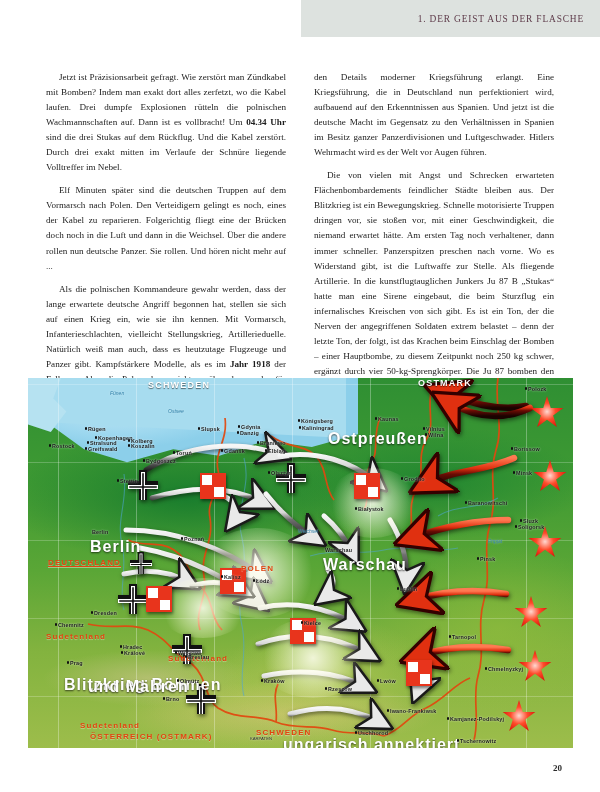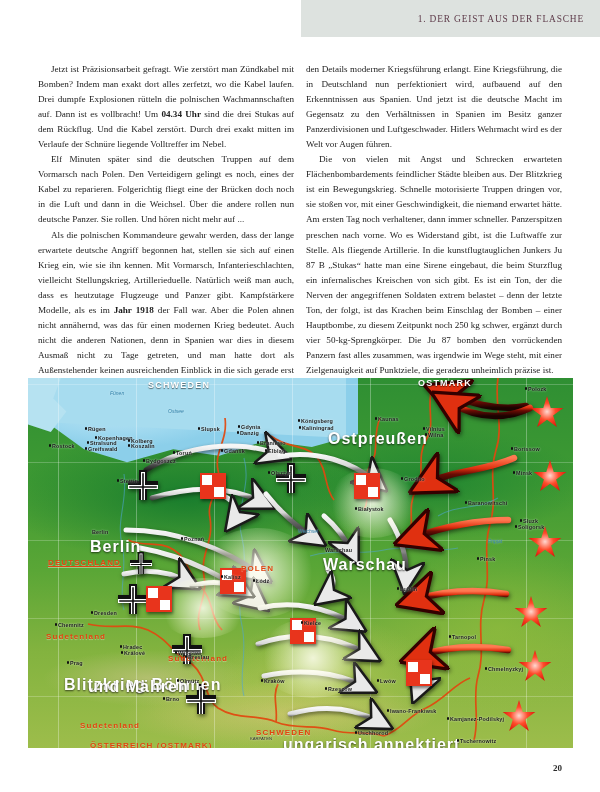--- a/index.html
+++ b/index.html
@@ -43,21 +43,21 @@
   }
   .col {
     width: 256px;
     font-size: 9.15px;
     line-height: 15.05px;
     text-align: justify;
     text-justify: inter-word;
     hyphens: manual;
     color: #1c1c1c;
   }
-  .col p { margin: 0; }
+  .col p { margin: 8px; }
   .col p.indent { text-indent: 13px; }
   .col p.noindent { text-indent: 0; }
   .col b { font-weight: bold; }
 
   
   .map-figure {
     position: absolute;
     left: 28px; top: 378px;
     width: 545px; height: 370px;
     overflow: hidden;
@@ -354,21 +354,21 @@
       <div class="mlabel bigcity" style="left: 300px; top: 52px;">Ostpreußen</div>
       <div class="mlabel country-red" style="left: 20px; top: 180px; text-decoration: underline;">DEUTSCHLAND</div>
       <div class="mlabel country-red" style="left: 213px; top: 186px;">POLEN</div>
       <div class="mlabel country-red" style="left: 228px; top: 350px;">SCHWEDEN</div>
       <div class="mlabel town" style="left: 222px; top: 358px;">KARPATEN</div>
       <div class="mlabel country-red" style="left: 18px; top: 254px;">Sudetenland</div>
       <div class="mlabel country-red" style="left: 140px; top: 276px;">Sudetenland</div>
       <div class="mlabel country-red" style="left: 52px; top: 343px;">Sudetenland</div>
       <div class="mlabel bigcity" style="left: 36px; top: 298px;">Blitzkrieg Böhmen</div>
       <div class="mlabel bigcity" style="left: 60px; top: 300px;">und Mähren</div>
-      <div class="mlabel country-red" style="left: 62px; top: 354px; margin-top: 9px;">ÖSTERREICH (OSTMARK)</div>
+      <div class="mlabel country-red" style="left: 62px; top: 354px;">ÖSTERREICH (OSTMARK)</div>
       <div class="mlabel bigcity" style="left: 255px; top: 358px;">ungarisch annektiert</div>
       <div class="mlabel bigcity" style="left: 62px; top: 160px;">Berlin</div>
       <div class="mlabel city" style="left: 64px; top: 151px;">Berlin</div>
       <div class="mlabel bigcity" style="left: 295px; top: 178px;">Warschau</div>
       <div class="mlabel city" style="left: 297px; top: 169px;">Warschau</div>
       <div class="mlabel city" style="left: 70px; top: 57px;">Kopenhagen</div>
       <div class="citydot" style="left: 66.5px; top: 58.4px;"></div>
       <div class="mlabel city" style="left: 24px; top: 65px;">Rostock</div>
       <div class="citydot" style="left: 20.5px; top: 66.4px;"></div>
       <div class="mlabel city" style="left: 60px; top: 48px;">Rügen</div>

